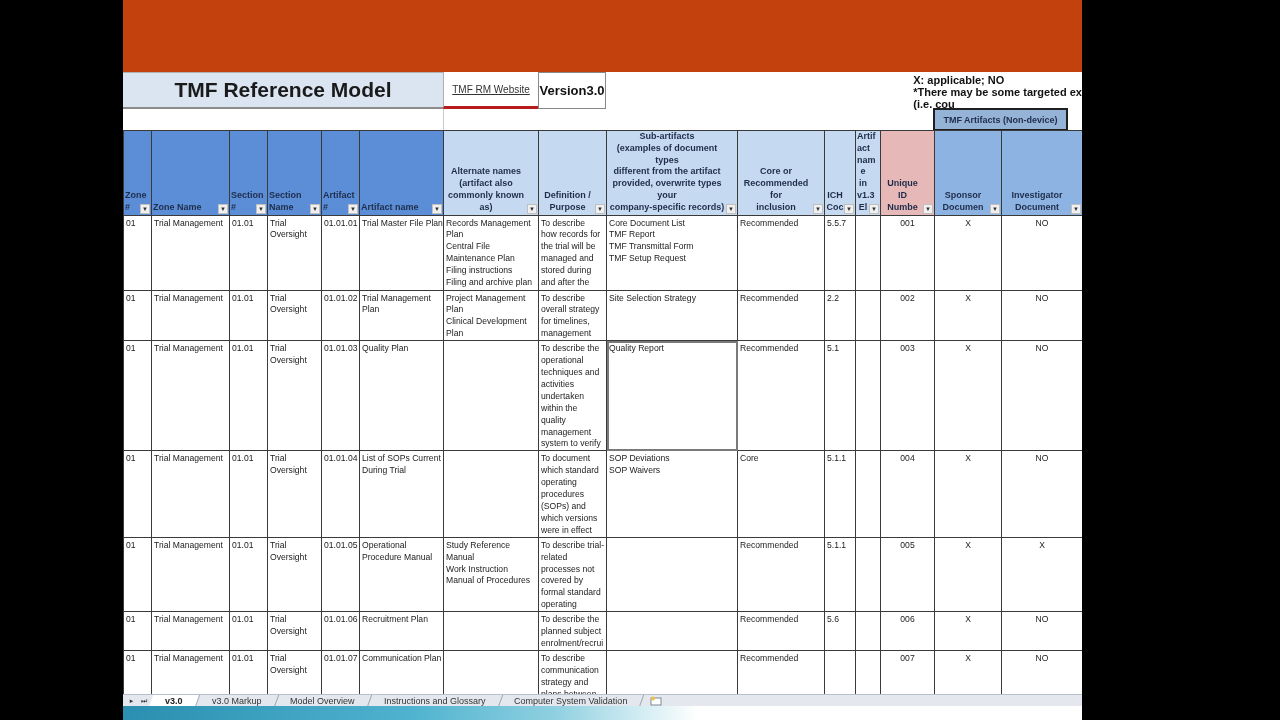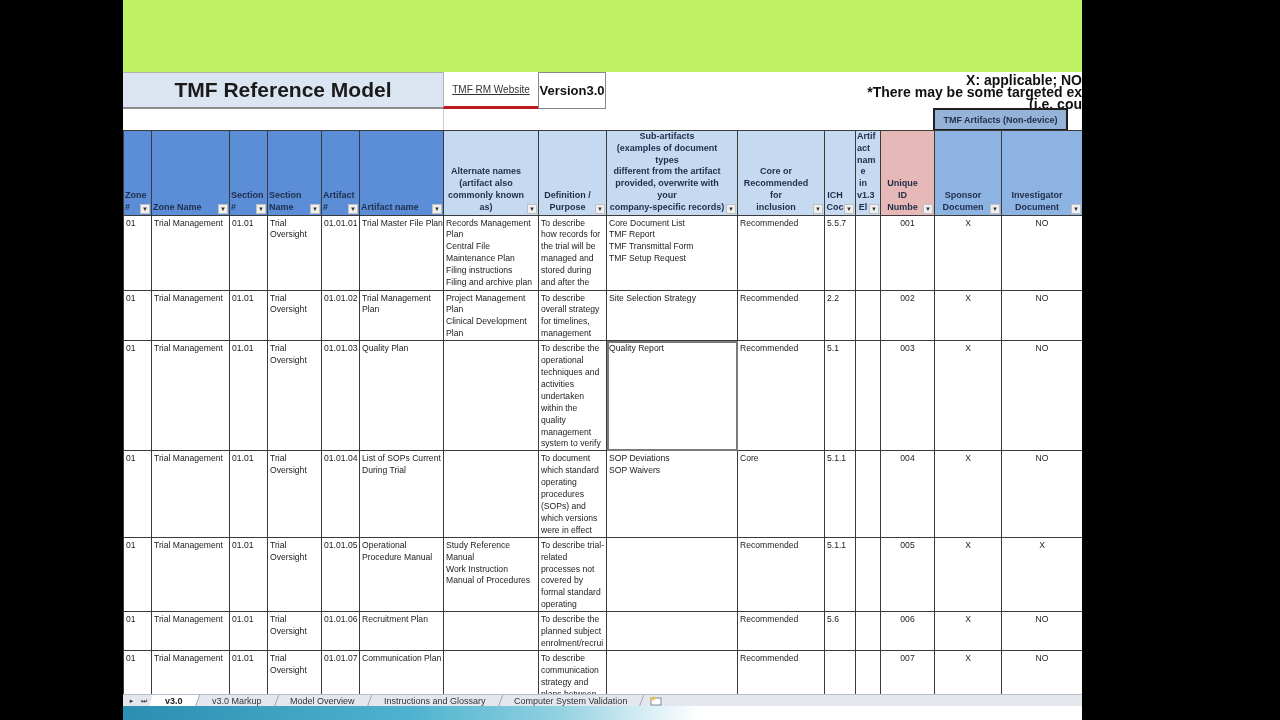--- a/index.html
+++ b/index.html
@@ -1,37 +1,37 @@
 <!DOCTYPE html>
 <html><head>
 <meta charset="utf-8">
 <style>
   * { box-sizing: border-box; margin: 0; padding: 0; }
   html, body { width: 1280px; height: 720px; overflow: hidden; background: #000; }
   body { font-family: "Liberation Sans", sans-serif; position: relative; }
 
-  .slide { position: absolute; left: 123px; top: 0; width: 959px; height: 720px; background: #bef264; overflow: hidden; }
+  .slide { position: absolute; left: 123px; top: 0; width: 959px; height: 720px; background: #c2410c; overflow: hidden; }
 
   
   .swoosh { position: absolute; left: 0; top: 706px; width: 959px; height: 14px;
     background: linear-gradient(90deg, #2a8fb0 0%, #4fb3cf 30%, #8fd0e0 45%, #ffffff 60%, #ffffff 100%); }
 
   .sheet { position: absolute; left: 0; top: 72px; width: 959px; height: 622px; overflow: hidden; background: #fff; }
 
   
   .title-cell { position: absolute; left: 0; top: 0; width: 320px; height: 37px; background: #dbe5f1;
     border-top: 1px solid #b0b0b0; border-bottom: 2px solid #8c8c8c;
     display: flex; align-items: center; justify-content: center; font-weight: bold; font-size: 21px; color: #1a1a1a; }
   .link-cell { position: absolute; left: 320px; top: 0; width: 95px; height: 37px; border-left: 1px solid #b0b0b0; border-bottom: 3px solid #b91c1c;
     display: flex; align-items: center; justify-content: center; font-size: 10px; color: #333; text-decoration: underline; }
   .version-cell { position: absolute; left: 415px; top: 0; width: 68px; height: 37px; border: 1px solid #888;
     display: flex; flex-direction: row; align-items: center; justify-content: center; font-weight: bold; font-size: 13px; color: #111; line-height: 15px; }
   .date-cell { position: absolute; left: 483px; top: 0; width: 130px; height: 37px; border: 1px solid #888; border-left: none;
     display: flex; align-items: center; justify-content: center; font-weight: bold; font-size: 13px; color: #111; }
-  .legend-note { position: absolute; right: 0; top: 2px; text-align: right; font-size: 14px; font-weight: bold; color: #111; line-height: 12px; white-space: nowrap; }
+  .legend-note { position: absolute; right: 0; top: 2px; font-size: 11px; font-weight: bold; color: #111; line-height: 12px; white-space: nowrap; }
   .legend-note div { white-space: nowrap; }
 
   .blank-row { position: absolute; left: 0; top: 37px; width: 959px; height: 22px; border-bottom: 1px solid #ccc; }
   .blank-row .split { position: absolute; left: 320px; top: 0; width: 1px; height: 22px; background: #ccc; }
   .group-hdr { position: absolute; left: 810px; top: 36px; width: 135px; height: 22px; background: #95b3d7;
     border: 2px solid #1f1f1f; border-bottom: 1px solid #1f1f1f;
     display: flex; align-items: center; justify-content: center; font-size: 9px; font-weight: bold; color: #1f2d4a; }
 
   
   table.grid { position: absolute; left: 0; top: 58px; border-collapse: collapse; table-layout: fixed; width: 959px; }
@@ -139,21 +139,21 @@
             </th>
             <th class="light">
               <div>Definition /</div>
               <div>Purpose</div>
               <span class="dd">▼</span>
             </th>
             <th class="light">
               <div>Sub-artifacts</div>
               <div>(examples of document types</div>
               <div>different from the artifact</div>
-              <div>provided, overwrite with your</div>
+              <div>provided, overwrite types your</div>
               <div>company-specific records)</div>
               <span class="dd">▼</span>
             </th>
             <th class="light">
               <div>Core or</div>
               <div>Recommended for</div>
               <div>inclusion</div>
               <span class="dd">▼</span>
             </th>
             <th class="light">

